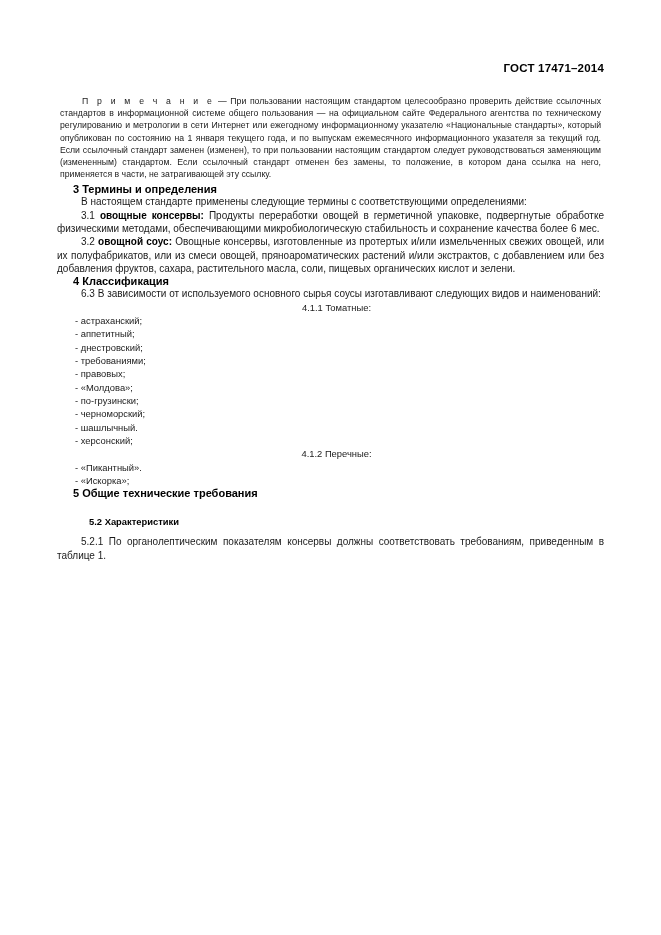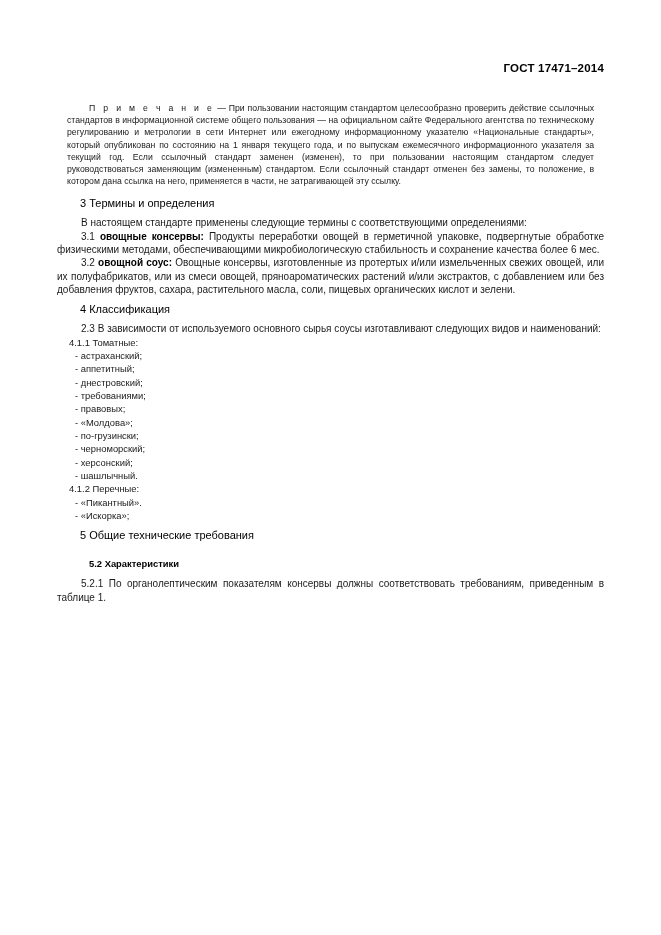--- a/index.html
+++ b/index.html
@@ -30,30 +30,30 @@
     left: 57px;
     top: 92px;
     width: 547px;
   }
   .note {
     font-size: 8.7px;
     line-height: 12.2px;
     text-align: justify;
     text-justify: inter-word;
     text-indent: 22px;
-    margin: 10px;
+    margin: 3px;
     color: #1a1a1a;
   }
   .note .spaced {
     letter-spacing: 2.6px;
   }
   h2.section {
     font-size: 11px;
-    font-weight: normal;
-    margin: 7px;
+    font-weight: bold;
+    margin: 0;
     padding: 0;
     color: #000;
     text-indent: 16px;
   }
   .sec3 { margin-top: 26px; }
   .sec4 { margin-top: 27px; }
   .sec5 { margin-top: 28px; }
   p.body {
     font-size: 10px;
     line-height: 13.3px;
@@ -80,20 +80,21 @@
   }
   .list li {
     font-size: 9.4px;
     line-height: 13.35px;
     padding-left: 18px;
     color: #1a1a1a;
     white-space: nowrap;
   }
   .list li.lead {
     padding-left: 12px;
+    text-align: center;
   }
   .pagenum {
     position: absolute;
     right: 57px;
     top: 845px;
     font-size: 11px;
     font-weight: bold;
     color: #000;
   }
   b { font-weight: bold; color: #000; }
@@ -112,34 +113,34 @@
     <h2 class="section sec3">3 Термины и определения</h2>
 
     <p class="body after-head">В настоящем стандарте применены следующие термины с соответствующими определениями:</p>
 
     <p class="body tight"><span>3.1 </span><b>овощные консервы:</b><span> Продукты переработки овощей в герметичной упаковке, подвергнутые обработке физическими методами, обеспечивающими микробиологическую стабильность и сохранение качества более 6 мес.</span></p>
 
     <p class="body tight"><span>3.2 </span><b>овощной соус:</b><span> Овощные консервы, изготовленные из протертых и/или измельченных свежих овощей, или их полуфабрикатов, или из смеси овощей, пряноароматических растений и/или экстрактов, с добавлением или без добавления фруктов, сахара, растительного масла, соли, пищевых органических кислот и зелени.</span></p>
 
     <h2 class="section sec4">4 Классификация</h2>
 
-    <p class="body after-head">2.3 В зависимости от используемого основного сырья соусы изготавливают следующих видов и наименований:</p>
+    <p class="body after-head">6.3 В зависимости от используемого основного сырья соусы изготавливают следующих видов и наименований:</p>
 
     <ul class="list">
       <li class="lead">4.1.1 Томатные:</li>
       <li>- астраханский;</li>
       <li>- аппетитный;</li>
       <li>- днестровский;</li>
       <li>- требованиями;</li>
       <li>- правовых;</li>
       <li>- «Молдова»;</li>
       <li>- по-грузински;</li>
       <li>- черноморский;</li>
+      <li>- шашлычный.</li>
       <li>- херсонский;</li>
-      <li>- шашлычный.</li>
     </ul>
 
     <ul class="list">
       <li class="lead">4.1.2 Перечные:</li>
       <li>- «Пикантный».</li>
       <li>- «Искорка»;</li>
     </ul>
 
     <h2 class="section sec5">5 Общие технические требования</h2>
 

